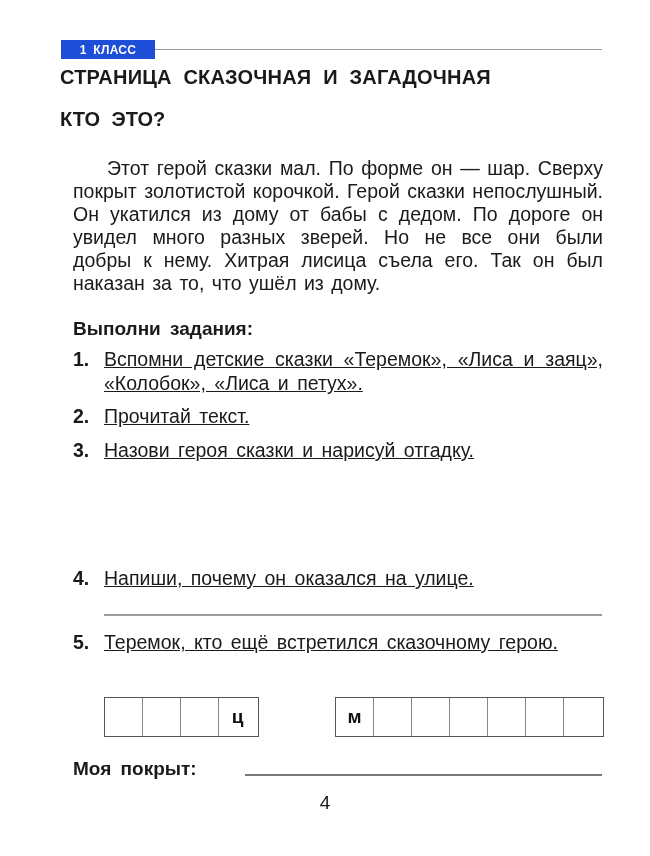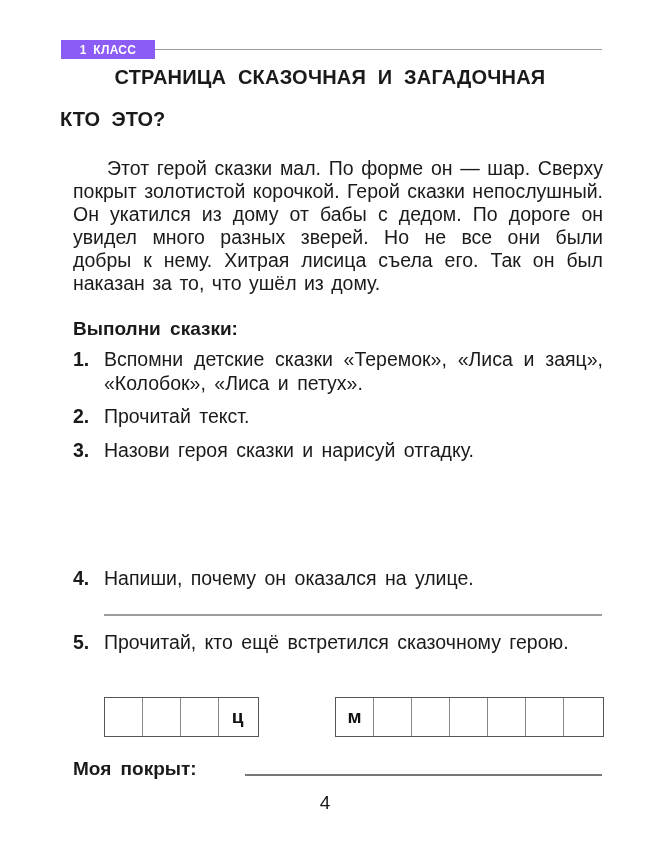--- a/index.html
+++ b/index.html
@@ -5,30 +5,30 @@
   html, body { margin: 0; padding: 0; background: #ffffff; }
   body {
     width: 650px; height: 856px; position: relative; overflow: hidden;
     font-family: "Liberation Sans", sans-serif; color: #1a1a1a;
   }
   .abs { position: absolute; }
 
   
   .grade-badge {
     left: 61px; top: 40px; width: 94px; height: 19px;
-    background: #8b5cf6; color: #ffffff;
+    background: #1d4ed8; color: #ffffff;
     font-size: 12px; font-weight: bold; letter-spacing: 0.3px;
     display: flex; align-items: center; justify-content: center;
     word-spacing: 3px;
   }
   .header-rule {
     left: 155px; top: 49px; width: 447px; height: 1px; background: #9a9a9a;
   }
   .title {
-    left: 60px; width: 540px; top: 66px; text-align: center;
+    left: 60px; width: 540px; top: 66px; text-align: left;
     font-size: 20px; font-weight: bold; word-spacing: 6px; letter-spacing: 0.2px;
   }
   .subtitle {
     left: 60px; width: 540px; top: 108px; text-align: left;
     font-size: 20px; font-weight: bold; word-spacing: 6px;
   }
 
   
   .passage {
     left: 73px; top: 157px; width: 530px;
@@ -38,21 +38,21 @@
   }
 
   
   .tasks-heading {
     left: 73px; top: 318px; font-size: 19px; font-weight: bold; word-spacing: 4px;
   }
   .task {
     left: 73px; width: 530px; display: flex; font-size: 19.5px; line-height: 24.3px;
   }
   .task-num { width: 31px; flex: 0 0 31px; font-weight: bold; }
-  .task-text { flex: 1; text-align: justify; word-spacing: 3px; }
+  .task-text { flex: 1; text-align: justify; word-spacing: 3px; text-decoration: underline; }
 
   .answer-line {
     left: 104px; top: 614px; width: 498px; height: 2px; background: #9c9c9c;
   }
 
   
   .box-group { top: 697px; height: 38px; display: flex; border: 1px solid #555; }
   .box {
     width: 37px; height: 38px; border-right: 1px solid #888;
     display: flex; align-items: center; justify-content: center;
@@ -73,21 +73,21 @@
 </head>
 <body>
 
 <div class="abs grade-badge">1 КЛАСС</div>
 <div class="abs header-rule"></div>
 <div class="abs title">СТРАНИЦА СКАЗОЧНАЯ И ЗАГАДОЧНАЯ</div>
 <div class="abs subtitle">КТО ЭТО?</div>
 
 <div class="abs passage">Этот герой сказки мал. По форме он — шар. Сверху покрыт золотистой корочкой. Герой сказки непослушный. Он укатился из дому от бабы с дедом. По дороге он увидел много разных зверей. Но не все они были добры к нему. Хитрая лисица съела его. Так он был наказан за то, что ушёл из дому.</div>
 
-<div class="abs tasks-heading">Выполни сказки:</div>
+<div class="abs tasks-heading">Выполни задания:</div>
 
 <div class="abs task" style="top:347px;">
   <span class="task-num">1.</span>
   <span class="task-text">Вспомни детские сказки «Теремок», «Лиса и заяц», «Колобок», «Лиса и петух».</span>
 </div>
 
 <div class="abs task" style="top:404px;">
   <span class="task-num">2.</span>
   <span class="task-text">Прочитай текст.</span>
 </div>
@@ -99,21 +99,21 @@
 
 <div class="abs task" style="top:566px;">
   <span class="task-num">4.</span>
   <span class="task-text">Напиши, почему он оказался на улице.</span>
 </div>
 
 <div class="abs answer-line"></div>
 
 <div class="abs task" style="top:630px;">
   <span class="task-num">5.</span>
-  <span class="task-text">Прочитай, кто ещё встретился сказочному герою.</span>
+  <span class="task-text">Теремок, кто ещё встретился сказочному герою.</span>
 </div>
 
 <div class="abs box-group" style="left:104px; width:153px;">
   <div class="box"></div>
   <div class="box"></div>
   <div class="box"></div>
   <div class="box">ц</div>
 </div>
 
 <div class="abs box-group" style="left:335px; width:267px;">

